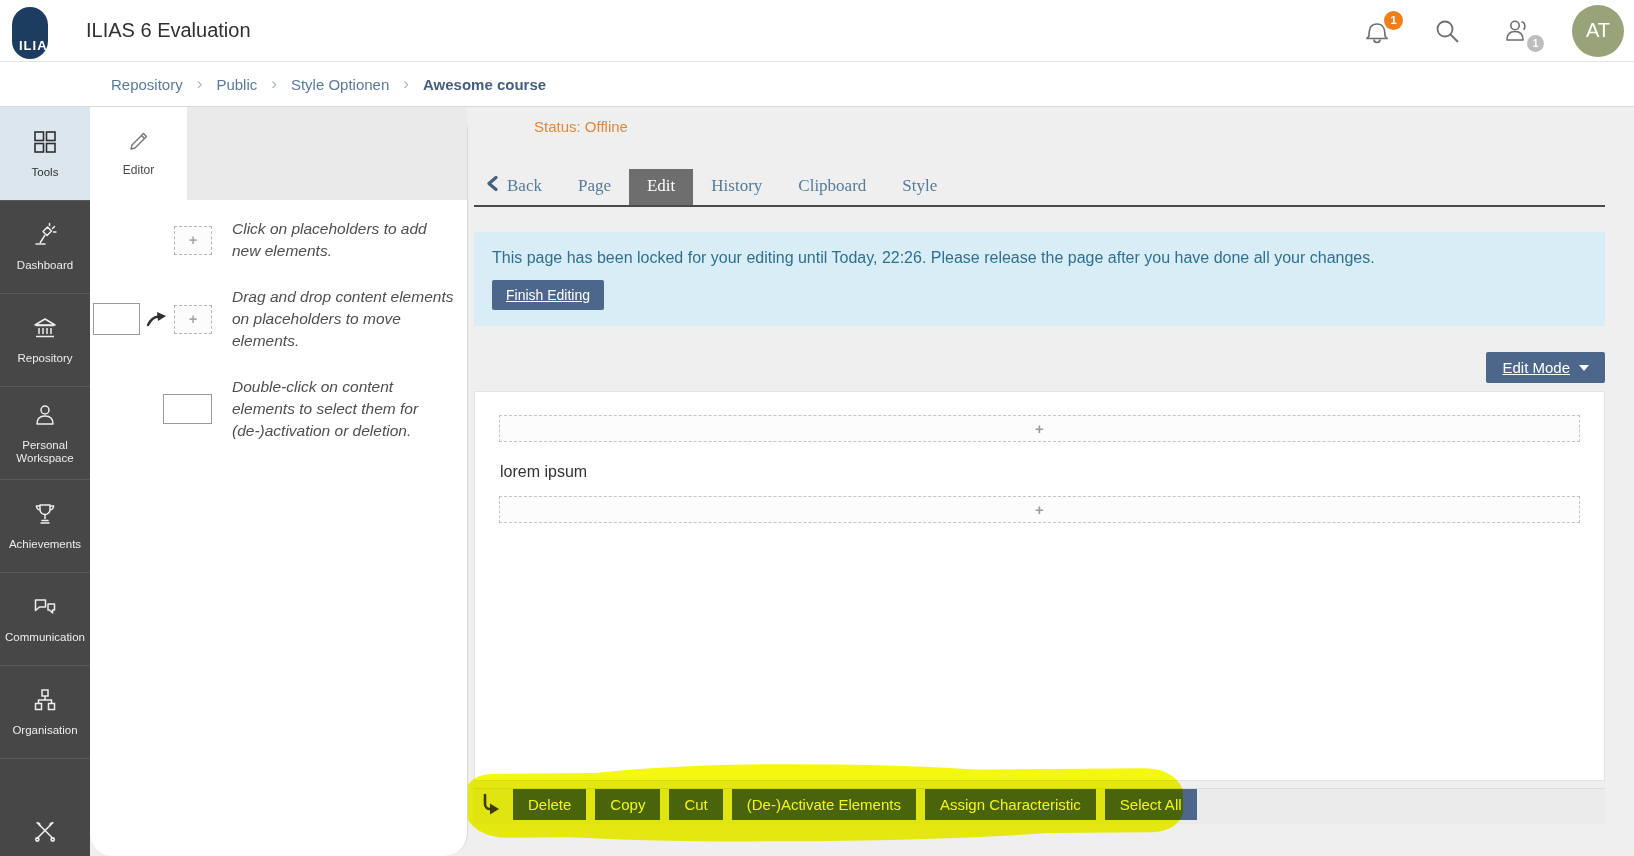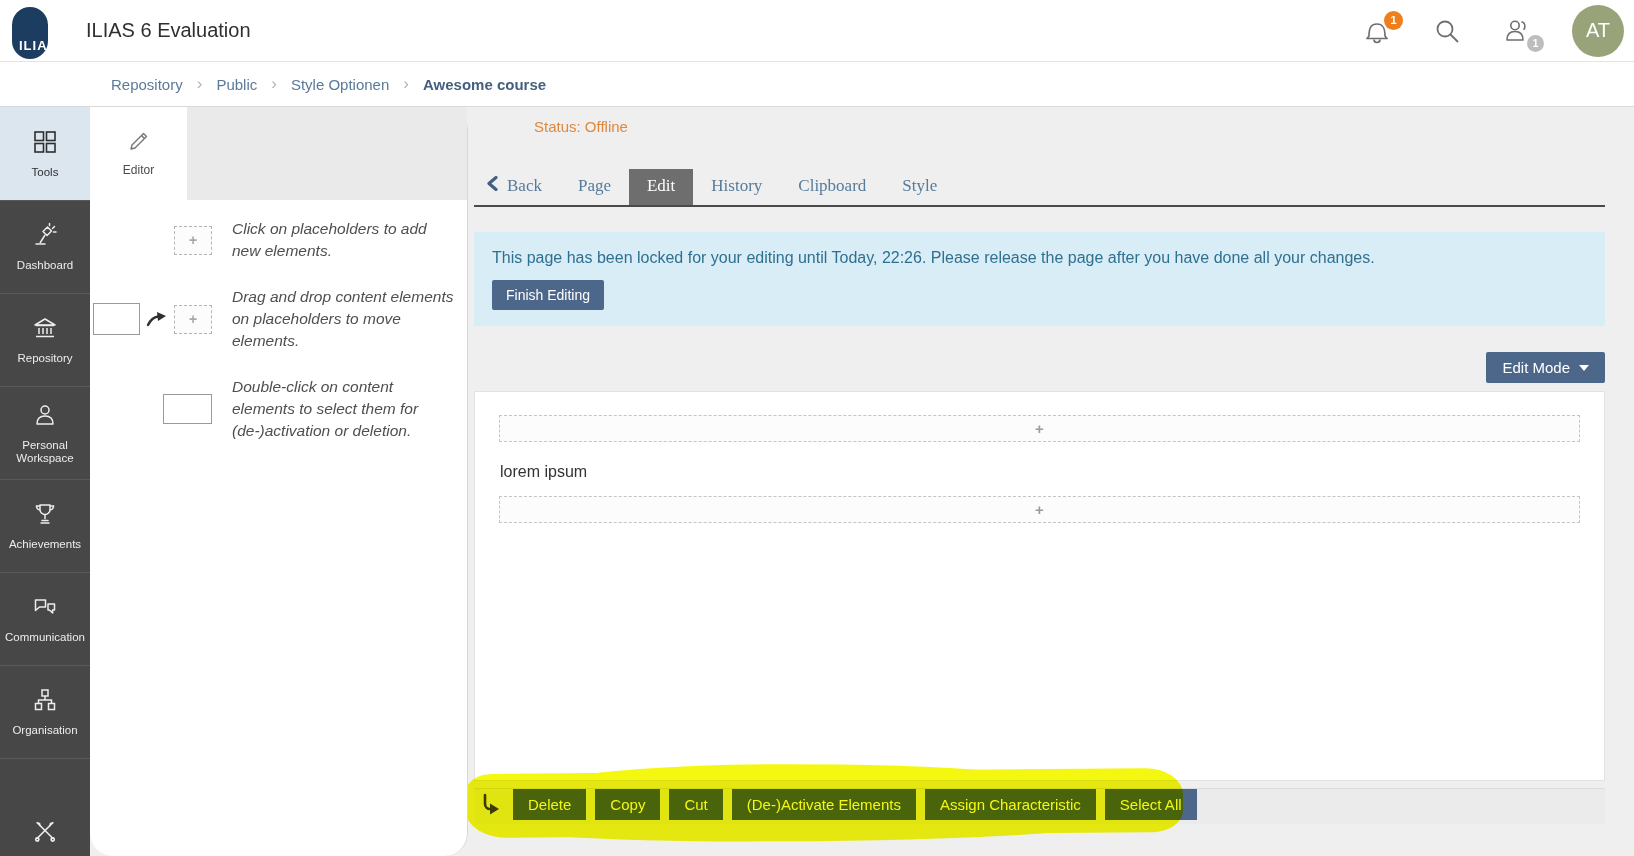--- a/index.html
+++ b/index.html
@@ -83,21 +83,21 @@
   .tabbar{width:1131px; display:flex; border-bottom:2px solid var(--tab-underline);
           margin-top:8px;font-family:Liberation Serif, serif;}
   .tab{font-size:17px; color:var(--tab-color); padding:7px 18px 9px; cursor:pointer;
        display:flex; align-items:center; gap:8px; white-space:nowrap;}
   .tab.back{padding-left:12px;}
   .tab svg{width:13px; height:15px;}
   .tab.active{background:var(--tab-active-bg); color:#fff; cursor:default;}
   .infobox{width:1131px; margin-top:25px; background:var(--info-bg); padding:17px 18px 16px;}
   .infobox .msg{font-size:16px; color:var(--info-text);}
   .btn{display:inline-block; background:var(--primary-button); color:#fff; border:none;
-       font-family:inherit; font-size:14px; padding:7px 14px; border-radius:2px; cursor:pointer;}
+       font-family:inherit; font-size:14px; padding:7px 14px; border-radius:2px; cursor:pointer;text-decoration:underline;}
   .infobox .btn{margin-top:13px;}
   .editmode-row{width:1131px; margin-top:26px; display:flex; justify-content:flex-end;}
   .btn.editmode{font-size:15px; padding:7px 16px; display:flex; align-items:center; gap:9px;}
   .caret-down{width:0; height:0; border-left:5px solid transparent; border-right:5px solid transparent;
               border-top:6px solid #fff;}
   .contentbox{width:1131px; height:390px; margin-top:8px; background:#fff; border:1px solid var(--box-border);
               padding:23px 24px;}
   .ph-row{height:27px; border:1px dashed var(--dashed-border); background:var(--dashed-bg);
           display:flex; align-items:center; justify-content:center; color:var(--plus-gray);
           font-weight:bold; font-size:15px; cursor:pointer;}

